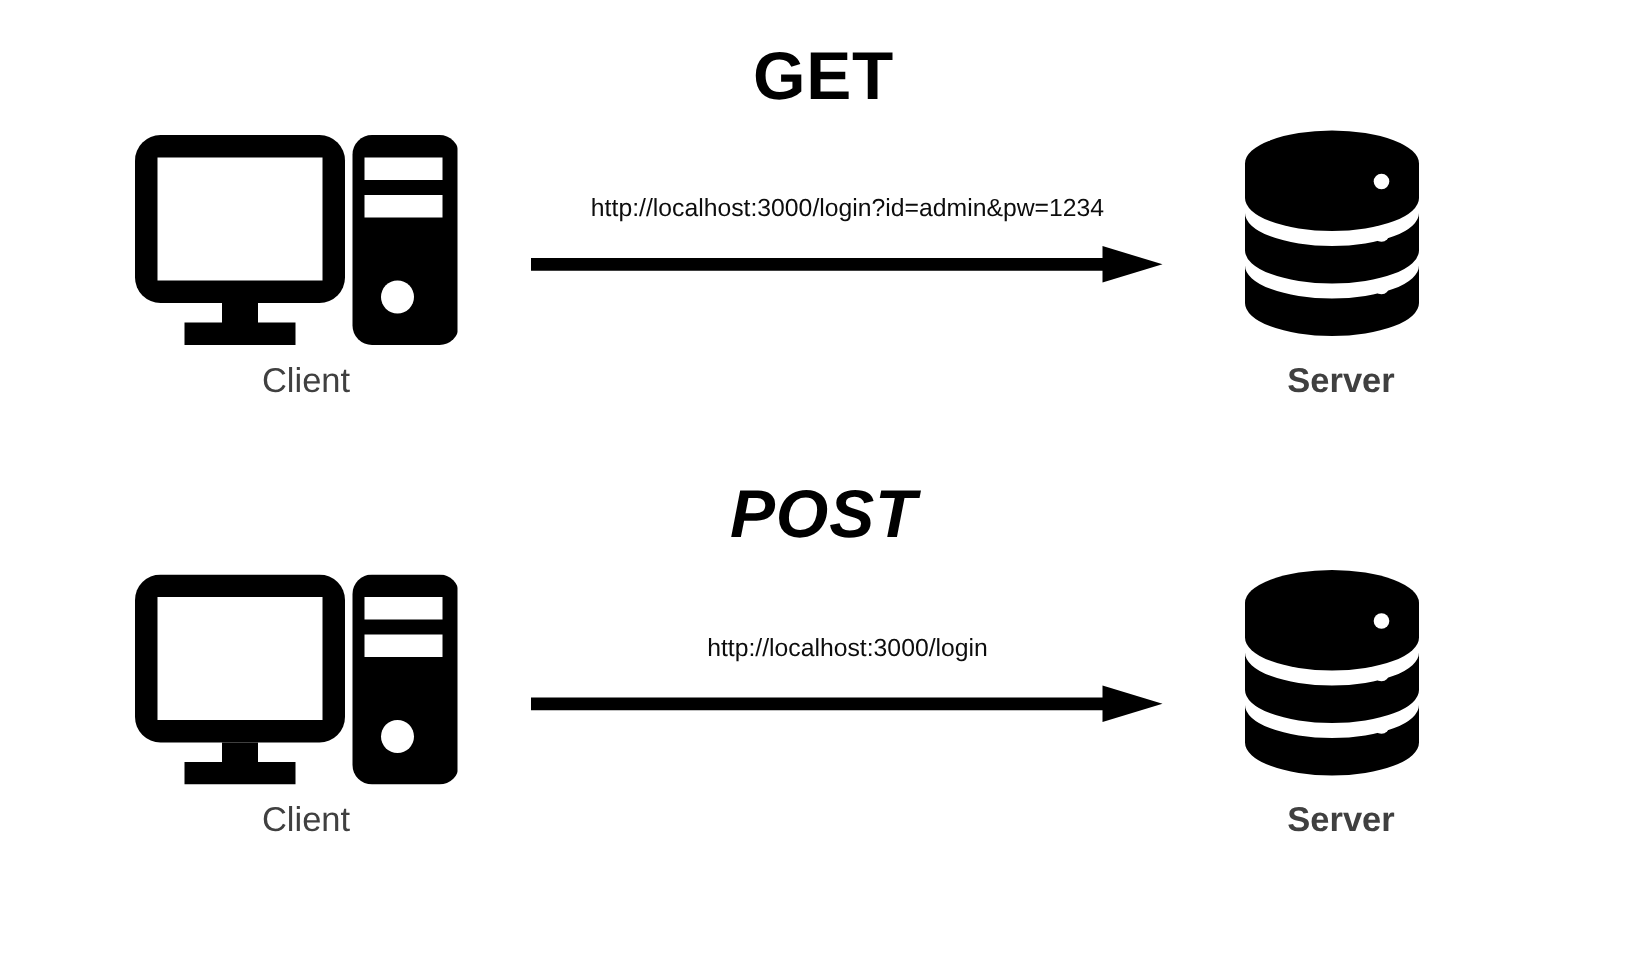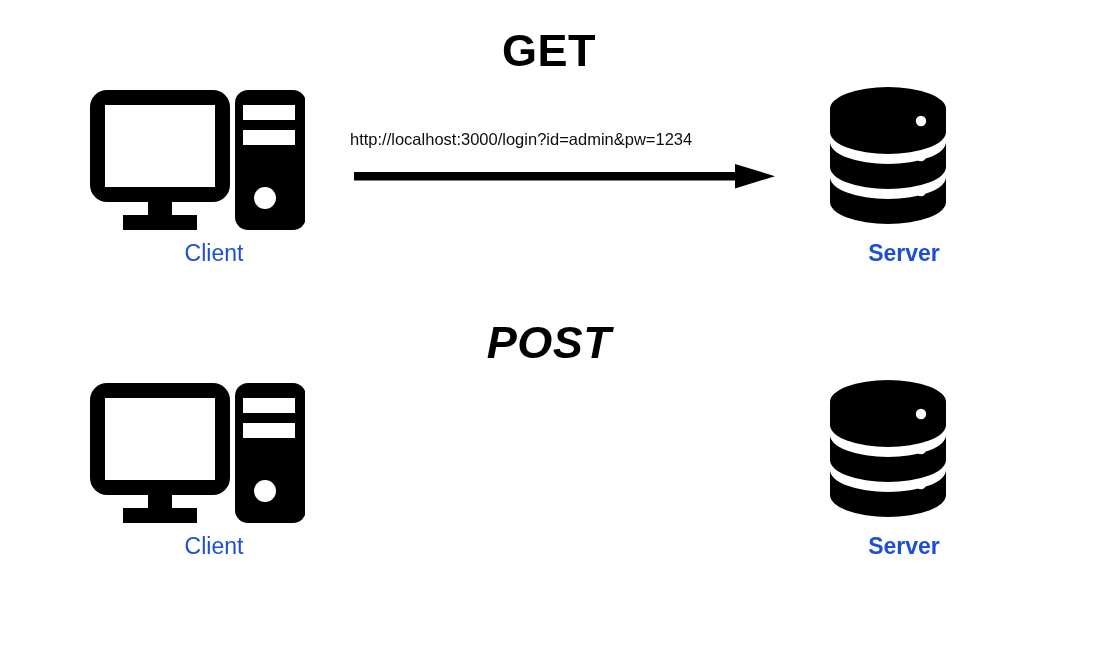--- a/index.html
+++ b/index.html
@@ -62,27 +62,27 @@
     position: absolute;
     left: 0;
     top: 0;
     width: 215px;
     height: 140px;
   }
   .client-icon svg { display: block; }
 
   .node-label {
     position: absolute;
-    left: 14px;
+    left: 4px;
     width: 220px;
     top: 150px;
     text-align: center;
     font-size: 23px;
     font-weight: 400;
-    color: #1d4ed8;
+    color: #404040;
     font-family: "Liberation Sans", sans-serif;
   }
 
   
   .server-group {
     position: absolute;
     left: 780px;
     top: -5px;
     width: 220px;
     height: 200px;
@@ -103,20 +103,21 @@
     left: 350px;
     top: 40px;
     width: 430px;
     height: 80px;
   }
   .flow-label {
     position: absolute;
     left: 0;
     top: 0;
     width: 430px;
+    text-align: center;
     font-size: 16.5px;
     font-weight: 400;
     color: #0d0d0d;
     white-space: nowrap;
     font-family: "Liberation Sans", sans-serif;
   }
   .arrow {
     position: absolute;
     left: 0;
     top: 30px;
@@ -200,20 +201,29 @@
           <rect x="33" y="125" width="74" height="15" fill="#000000"></rect>
           <path fill="#000000" d="M160,0 H205 a13,13 0 0 1 13,13 V127 a13,13 0 0 1 -13,13 H160 a13,13 0 0 1 -13,-13 V13 A13,13 0 0 1 160,0 Z" transform="translate(-2,0)"></path>
           <rect x="153" y="15" width="52" height="15" fill="#ffffff"></rect>
           <rect x="153" y="40" width="52" height="15" fill="#ffffff"></rect>
           <circle cx="175" cy="108" r="11" fill="#ffffff"></circle>
         </svg>
       </div>
       <div class="node-label">Client</div>
     </div>
 
+    <div class="flow">
+      <div class="flow-label">http://localhost:3000/login</div>
+      <div class="arrow">
+        <svg viewBox="0 0 430 32" width="430" height="32" xmlns="http://www.w3.org/2000/svg">
+          <rect x="4" y="12" width="384" height="8.5" fill="#000000"></rect>
+          <polygon points="385,4 425,16.2 385,28.4" fill="#000000"></polygon>
+        </svg>
+      </div>
+    </div>
 
     <div class="server-group">
       <div class="server-icon">
         <svg viewBox="0 0 120 145" width="120" height="145" xmlns="http://www.w3.org/2000/svg">
           <path fill="#000000" d="M2,92 v25 a58,22 0 0 0 116,0 V92 a58,22 0 0 1 -116,0 Z"></path>
           <path fill="#000000" d="M2,57 v25 a58,22 0 0 0 116,0 V57 a58,22 0 0 1 -116,0 Z"></path>
           <path fill="#000000" d="M2,24 v23 a58,22 0 0 0 116,0 V24 A58,22 0 0 0 2,24 Z"></path>
           <circle cx="93" cy="106" r="5.2" fill="#ffffff"></circle>
           <circle cx="93" cy="71" r="5.2" fill="#ffffff"></circle>
           <circle cx="93" cy="36" r="5.2" fill="#ffffff"></circle>

